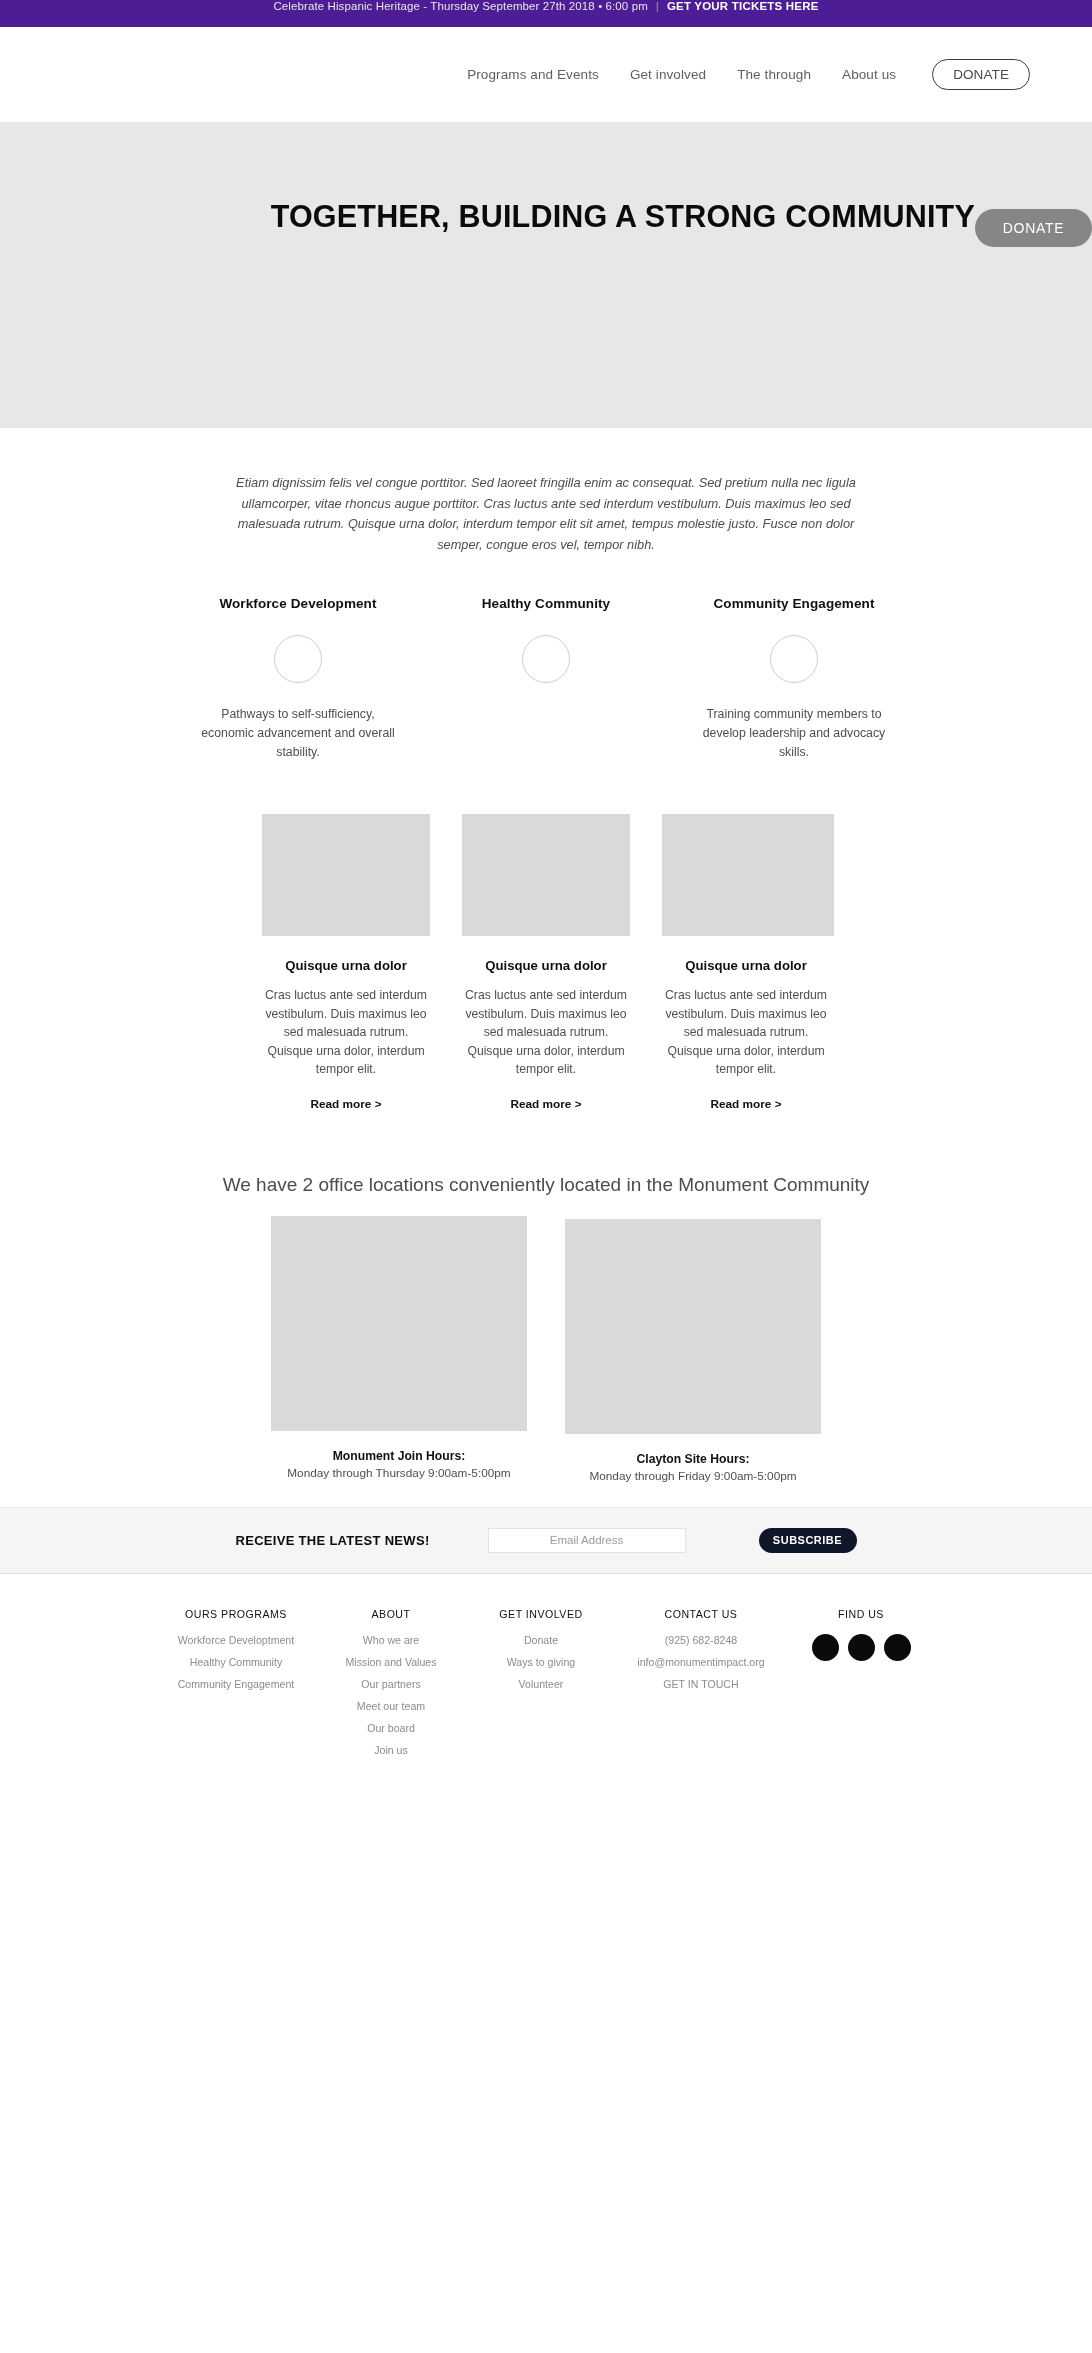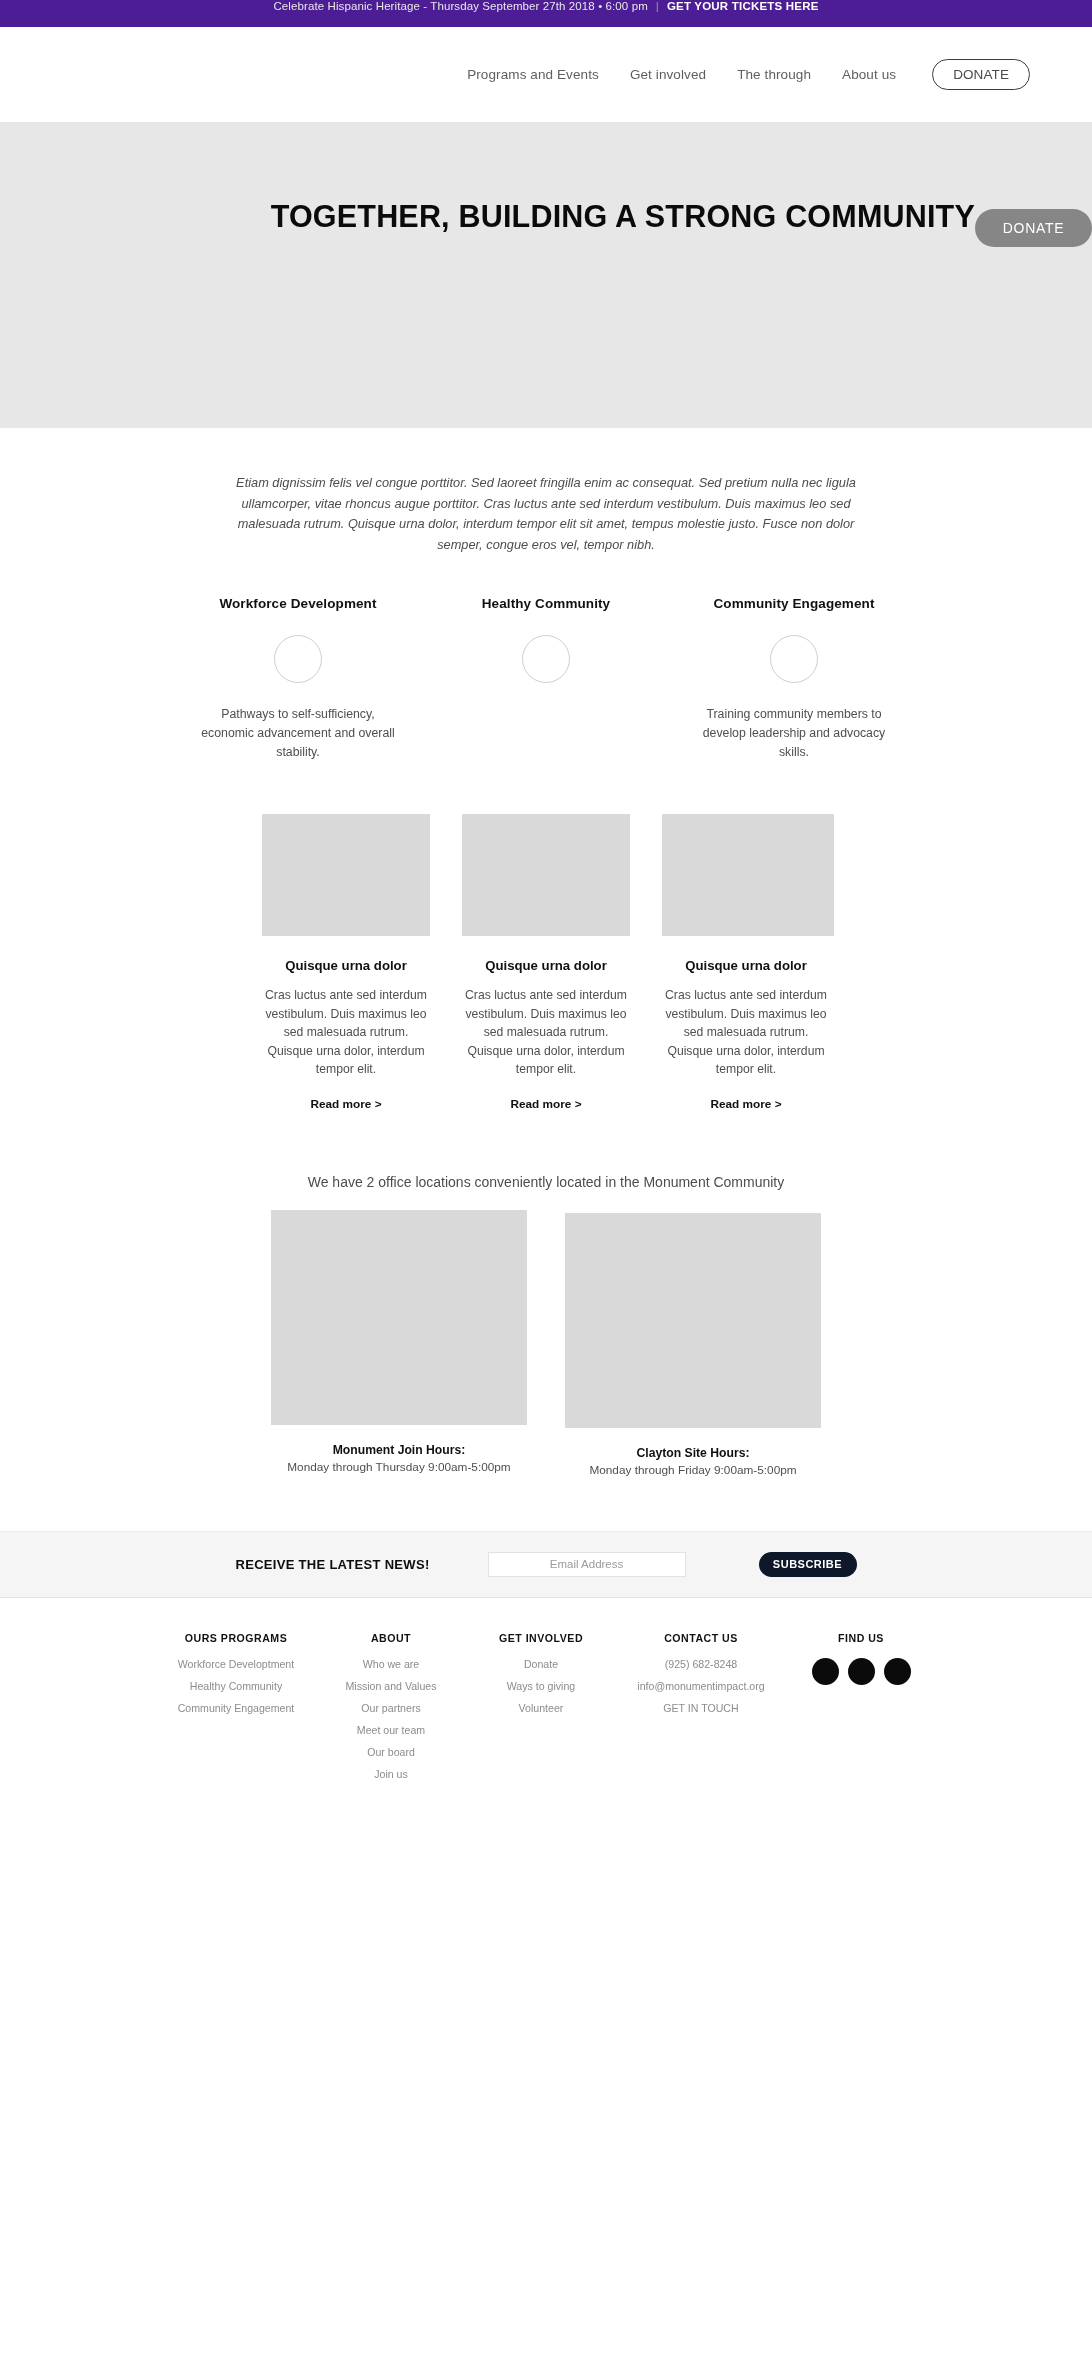--- a/index.html
+++ b/index.html
@@ -179,21 +179,21 @@
     font-size: 11.8px;
     font-weight: 700;
     color: #111111;
     text-decoration: none;
   }
 
   
   .locations { padding-top: 62px; }
   .locations-lead {
     text-align: center;
-    font-size: 14px;
+    font-size: 19px;
     color: #4d4d4d;
   }
   .loc-row {
     display: flex;
     justify-content: center;
     gap: 38px;
     margin-top: 20px;
   }
   .loc { text-align: center; }
   .loc-img { background: #d9d9d9; }
@@ -208,21 +208,21 @@
   }
   .loc span {
     display: block;
     font-size: 11.8px;
     color: #4f4f4f;
     margin-top: 3px;
   }
 
   
   .newsletter {
-    margin-top: 54px;
+    margin-top: 24px;
     background: #f5f5f5;
     height: 66px;
     display: flex;
     align-items: center;
     justify-content: center;
     gap: 0px;
     border-top: 1px solid #ececec;
   }
   .newsletter-label {
     font-size: 13px;
@@ -261,21 +261,21 @@
   .footer {
     border-top: 1px solid #e2e2e2;
     padding: 34px 0 40px 0;
     display: flex;
     justify-content: center;
     gap: 0;
   }
   .fcol { text-align: center; }
   .fcol h6 {
     font-size: 10.6px;
-    font-weight: 700;
+    font-weight: 400;
     color: #111111;
     letter-spacing: .5px;
     margin-bottom: 14px;
   }
   .fcol a {
     display: block;
     font-size: 10.6px;
     color: #8c8c8c;
     text-decoration: none;
     margin-bottom: 10px;

